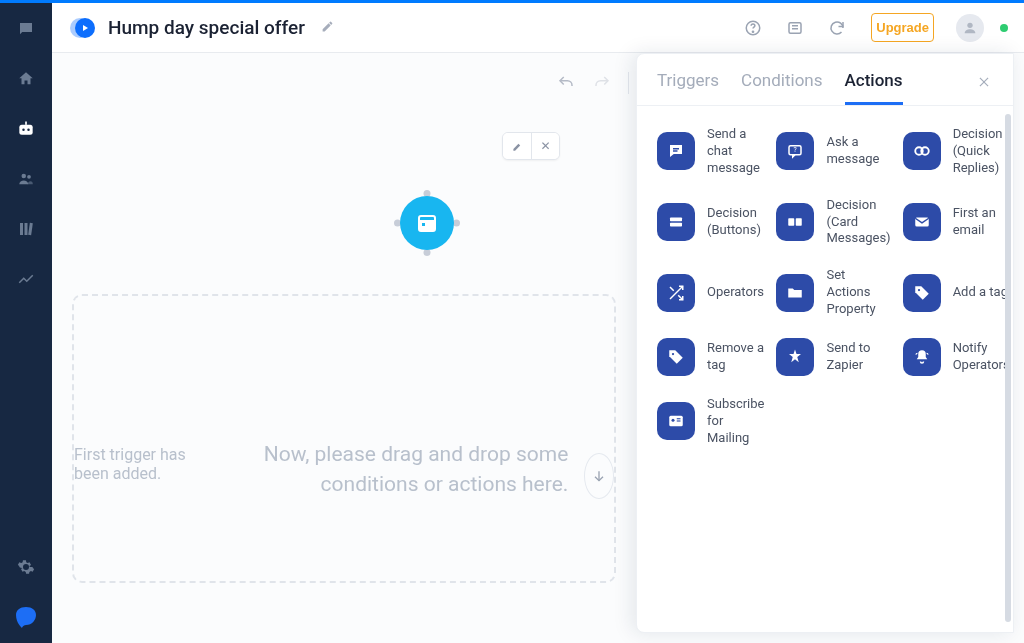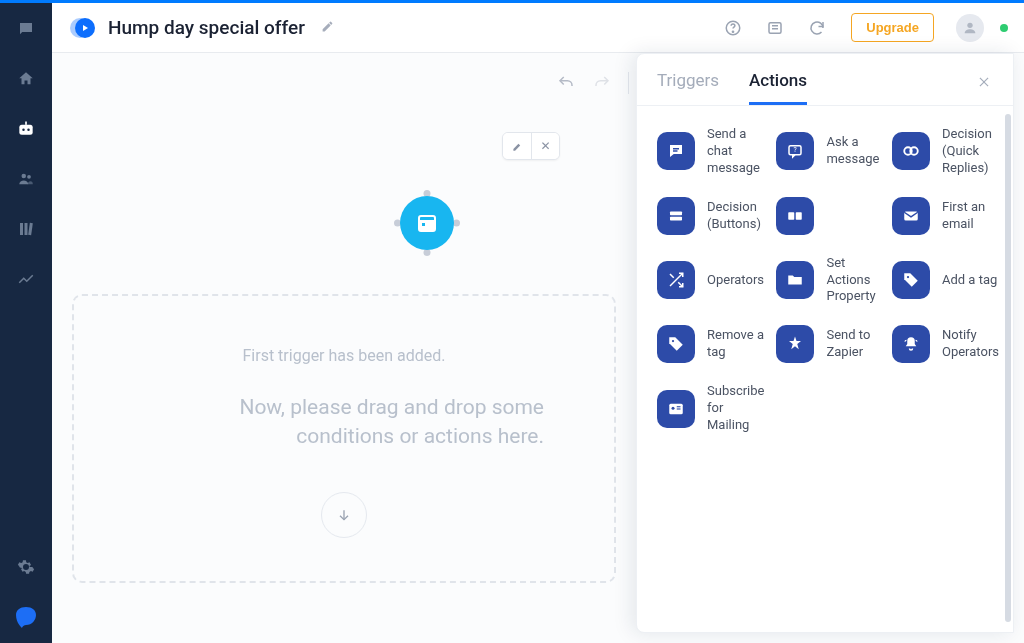--- a/index.html
+++ b/index.html
@@ -14,21 +14,21 @@
   .sidebar .brand-dot { width: 28px; height: 28px; margin-bottom: 10px; }
 
   
   .main { flex: 1; display: flex; flex-direction: column; background:#fbfcfd; position: relative; }
   .topbar { height: 50px; background: #fff; border-bottom: 1px solid #e8ebef; display: flex; align-items: center; padding: 0 16px; gap: 10px; }
   .logo-circle { width: 30px; height: 30px; position:relative; flex-shrink:0;}
   .page-title { font-size: 19px; font-weight: 500; color: #1b2233; }
   .edit-pencil { color: #a6adbb; font-size: 13px; margin-left:6px; cursor:pointer; }
   .topbar .flex1 { flex: 1; }
   .top-icon { width: 20px; height:20px; color:#9aa3b2; margin: 0 6px; cursor:pointer; display:flex;align-items:center;justify-content:center;}
-  .upgrade-btn { border: 1px solid #f5a623; color: #f5a623; background: #fff; padding: 6px 14px; border-radius: 4px; font-size: 13px; font-weight:600; cursor:pointer; margin-left:8px;}
+  .upgrade-btn { border: 1px solid #f5a623; color: #f5a623; background: #fff; padding: 6px 4px; border-radius: 4px; font-size: 13px; font-weight:600; cursor:pointer; margin-left:8px;}
   .avatar { width: 28px; height:28px; border-radius:50%; background:#e6e9ef; margin-left:12px; display:flex;align-items:center;justify-content:center;color:#b0b7c3;}
   .online-dot { width:8px;height:8px;border-radius:50%;background:#2ecc71; margin-left:6px;}
 
   
   .toolbar { display:flex; justify-content:flex-end; align-items:center; padding: 14px 18px 8px; gap: 8px; }
   .tool-icon { width:22px;height:22px; color:#b4bac6; cursor:pointer; display:flex;align-items:center;justify-content:center; margin:0 3px;}
   .vdiv { width:1px; height:22px; background:#e3e7ed; margin: 0 4px;}
   .btn-cancel { border:1px solid #d9dee6; background:#fff; color:#6b7280; padding:7px 16px; border-radius:4px; font-size:13px; cursor:pointer;}
   .btn-test { border:none; background:#eaf2ff; color:#1d6ef5; padding:7px 16px; border-radius:4px; font-size:13px; cursor:pointer;}
   .btn-save { border:none; background:#0d6efd; color:#fff; padding:7px 14px; border-radius:4px 0 0 4px; font-size:13px; cursor:pointer;}
@@ -40,32 +40,32 @@
   .node-circle { width: 54px; height:54px; border-radius:50%; background:#18b6f0; display:flex;align-items:center;justify-content:center; color:#fff; position:relative;}
   .anchor-dot { width:7px;height:7px; border-radius:50%; background:#c7cdd8; position:absolute;}
   .anchor-dot.top{ top:-6px; left:50%; transform:translateX(-50%);}
   .anchor-dot.bottom{ bottom:-6px; left:50%; transform:translateX(-50%);}
   .anchor-dot.left{ left:-6px; top:50%; transform:translateY(-50%);}
   .anchor-dot.right{ right:-6px; top:50%; transform:translateY(-50%);}
   .node-actions { position:absolute; top:-36px; right:-58px; display:flex; gap:0; background:#fff; border:1px solid #e2e6ec; border-radius:6px; overflow:hidden; box-shadow:0 1px 2px rgba(0,0,0,.05);}
   .node-actions button { width:28px; height:26px; border:none; background:#fff; cursor:pointer; color:#8a92a3; display:flex;align-items:center;justify-content:center; font-size:12px;}
   .node-actions button + button { border-left:1px solid #e2e6ec;}
 
-  .dropzone { position:absolute; top: 188px; left: 20px; right: 408px; bottom: 60px; border: 2px dashed #e0e4ea; border-radius: 10px; display:flex; flex-direction:column; align-items:center; justify-content:flex-start; padding-top:50px; gap:16px;}
+  .dropzone { position:absolute; top: 188px; left: 20px; right: 408px; bottom: 60px; border: 2px dashed #e0e4ea; border-radius: 10px; display:flex; flex-direction:row; align-items:center; justify-content:flex-start; padding-top:50px; gap:16px;}
   .dz-text1 { color:#b8c0cc; font-size:16px; }
   .dz-text2 { color:#b8c0cc; font-size:21px; text-align:right; max-width:400px; line-height:1.4; margin-top:12px;}
   .dz-target { margin-top:24px; width:46px; height:46px; border:1px solid #e5e9ef; border-radius:50%; display:flex;align-items:center;justify-content:center; color:#9aa3b2; position:relative;}
   .dz-shadow{ position:absolute; width:34px;height:34px; border-radius:50%; background:#eceff4; top:-10px; left:4px; z-index:-1;}
   .dz-shadow2{ position:absolute; width:34px;height:34px; border-radius:50%; background:#e3e7ed; top:-6px; left:-2px; z-index:-1;}
 
   
   .panel { position:absolute; top: 50px; right: 10px; width: 378px; bottom: 10px; background:#fff; border-radius:8px 0 0 8px; box-shadow: -4px 0 20px rgba(23,40,66,.1); border:1px solid #edf0f4; overflow:hidden; display:flex; flex-direction:column;}
-  .panel-tabs { display:flex; align-items:center; padding: 16px 20px 0 20px; gap: 8px; border-bottom:1px solid #edf0f4;}
+  .panel-tabs { display:flex; align-items:center; padding: 16px 20px 0 20px; gap: 22px; border-bottom:1px solid #edf0f4;}
   .panel-tab { font-size:17px; color:#a4acba; padding-bottom:12px; cursor:pointer; border-bottom: 3px solid transparent;}
-  .panel-tab.active{ color:#1b2233; border-bottom-color:#1d6ef5; font-weight:500;margin-left:22px;}
+  .panel-tab.active{ color:#1b2233; border-bottom-color:#1d6ef5; font-weight:500;}
   .panel-close { margin-left:auto; color:#a4acba; cursor:pointer; padding-bottom:12px; width:18px;height:18px; display:flex;align-items:center;justify-content:center;}
   .panel-body { flex:1; overflow-y:auto; padding: 20px 14px 20px 20px;}
   .action-grid { display:grid; grid-template-columns: 1fr 1fr 1fr; gap: 20px 12px;}
   .action-item { display:flex; align-items:center; gap:12px; cursor:grab;}
   .action-icon { width:38px; height:38px; border-radius:10px; background:#2d4ba8; color:#fff; display:flex;align-items:center;justify-content:center; flex-shrink:0;}
   .action-label { font-size:13px; color:#4b5363; line-height:1.3; max-width:110px;}
 
   
   .panel-body::-webkit-scrollbar{width:8px;}
   .panel-body::-webkit-scrollbar-thumb{background:#d3d8e0;border-radius:4px;}
@@ -243,20 +243,21 @@
               <line x1="12" y1="5" x2="12" y2="19"></line>
               <polyline points="6 13 12 19 18 13"></polyline>
             </svg>
         </div>
       </div>
     </div>
 
     <div class="panel">
       <div class="panel-tabs">
         <div class="panel-tab">Triggers</div>
+        <div class="panel-tab">Conditions</div>
         <div class="panel-tab active">Actions</div>
         <div class="panel-close">
           <svg width="14" height="14" viewBox="0 0 24 24" fill="none" stroke="currentColor" stroke-width="2">
               <line x1="5" y1="5" x2="19" y2="19"></line>
               <line x1="19" y1="5" x2="5" y2="19"></line>
             </svg>
         </div>
       </div>
       <div class="panel-body">
         <div class="action-grid" id="action-grid">
@@ -298,20 +299,21 @@
               </div>
               <div class="action-label">Decision (Buttons)</div>
             </div>
             <div class="action-item">
               <div class="action-icon">
                 <svg width="18" height="18" viewBox="0 0 24 24" fill="#fff">
                   <rect x="3" y="7" width="8" height="10" rx="1"></rect>
                   <rect x="13" y="7" width="8" height="10" rx="1"></rect>
                 </svg>
               </div>
+              <div class="action-label">Decision (Card Messages)</div>
             </div>
             <div class="action-item">
               <div class="action-icon">
                 <svg width="18" height="18" viewBox="0 0 24 24" fill="#fff">
                   <rect x="3" y="6" width="18" height="12" rx="2"></rect>
                   <polyline points="3 7 12 13 21 7" fill="none" stroke="#2d4ba8" stroke-width="2"></polyline>
                 </svg>
               </div>
               <div class="action-label">First an email</div>
             </div>

